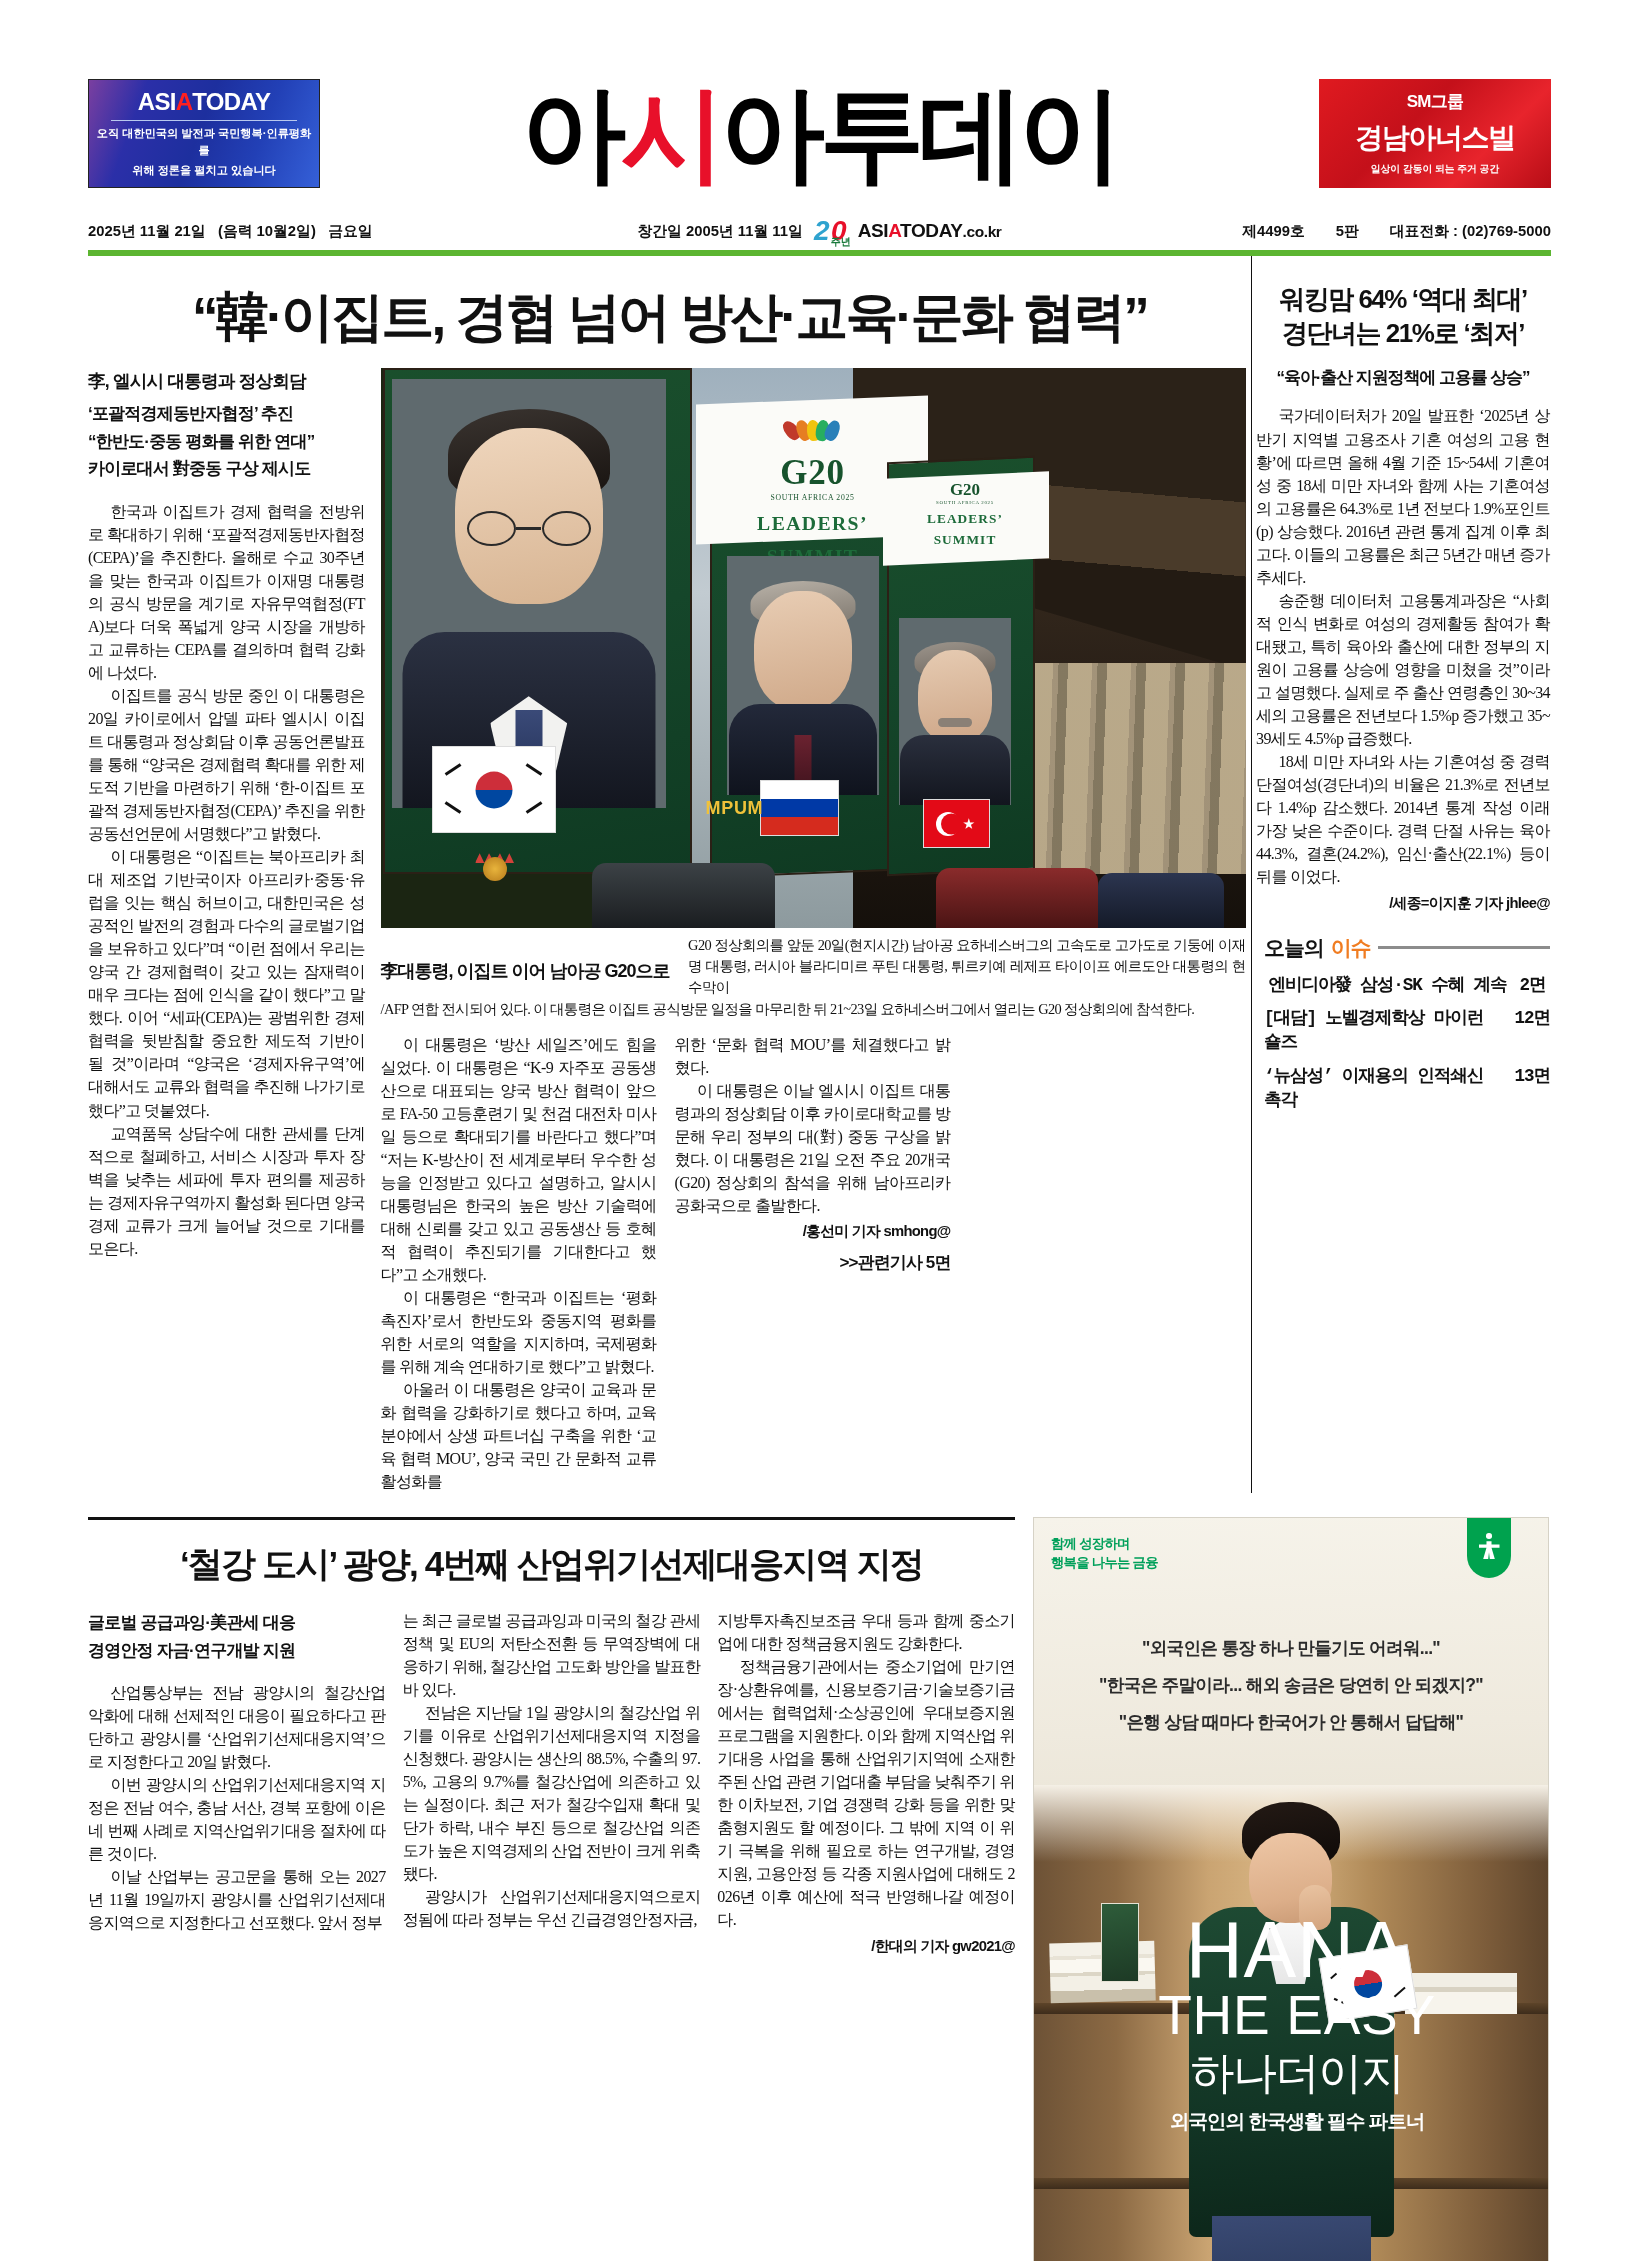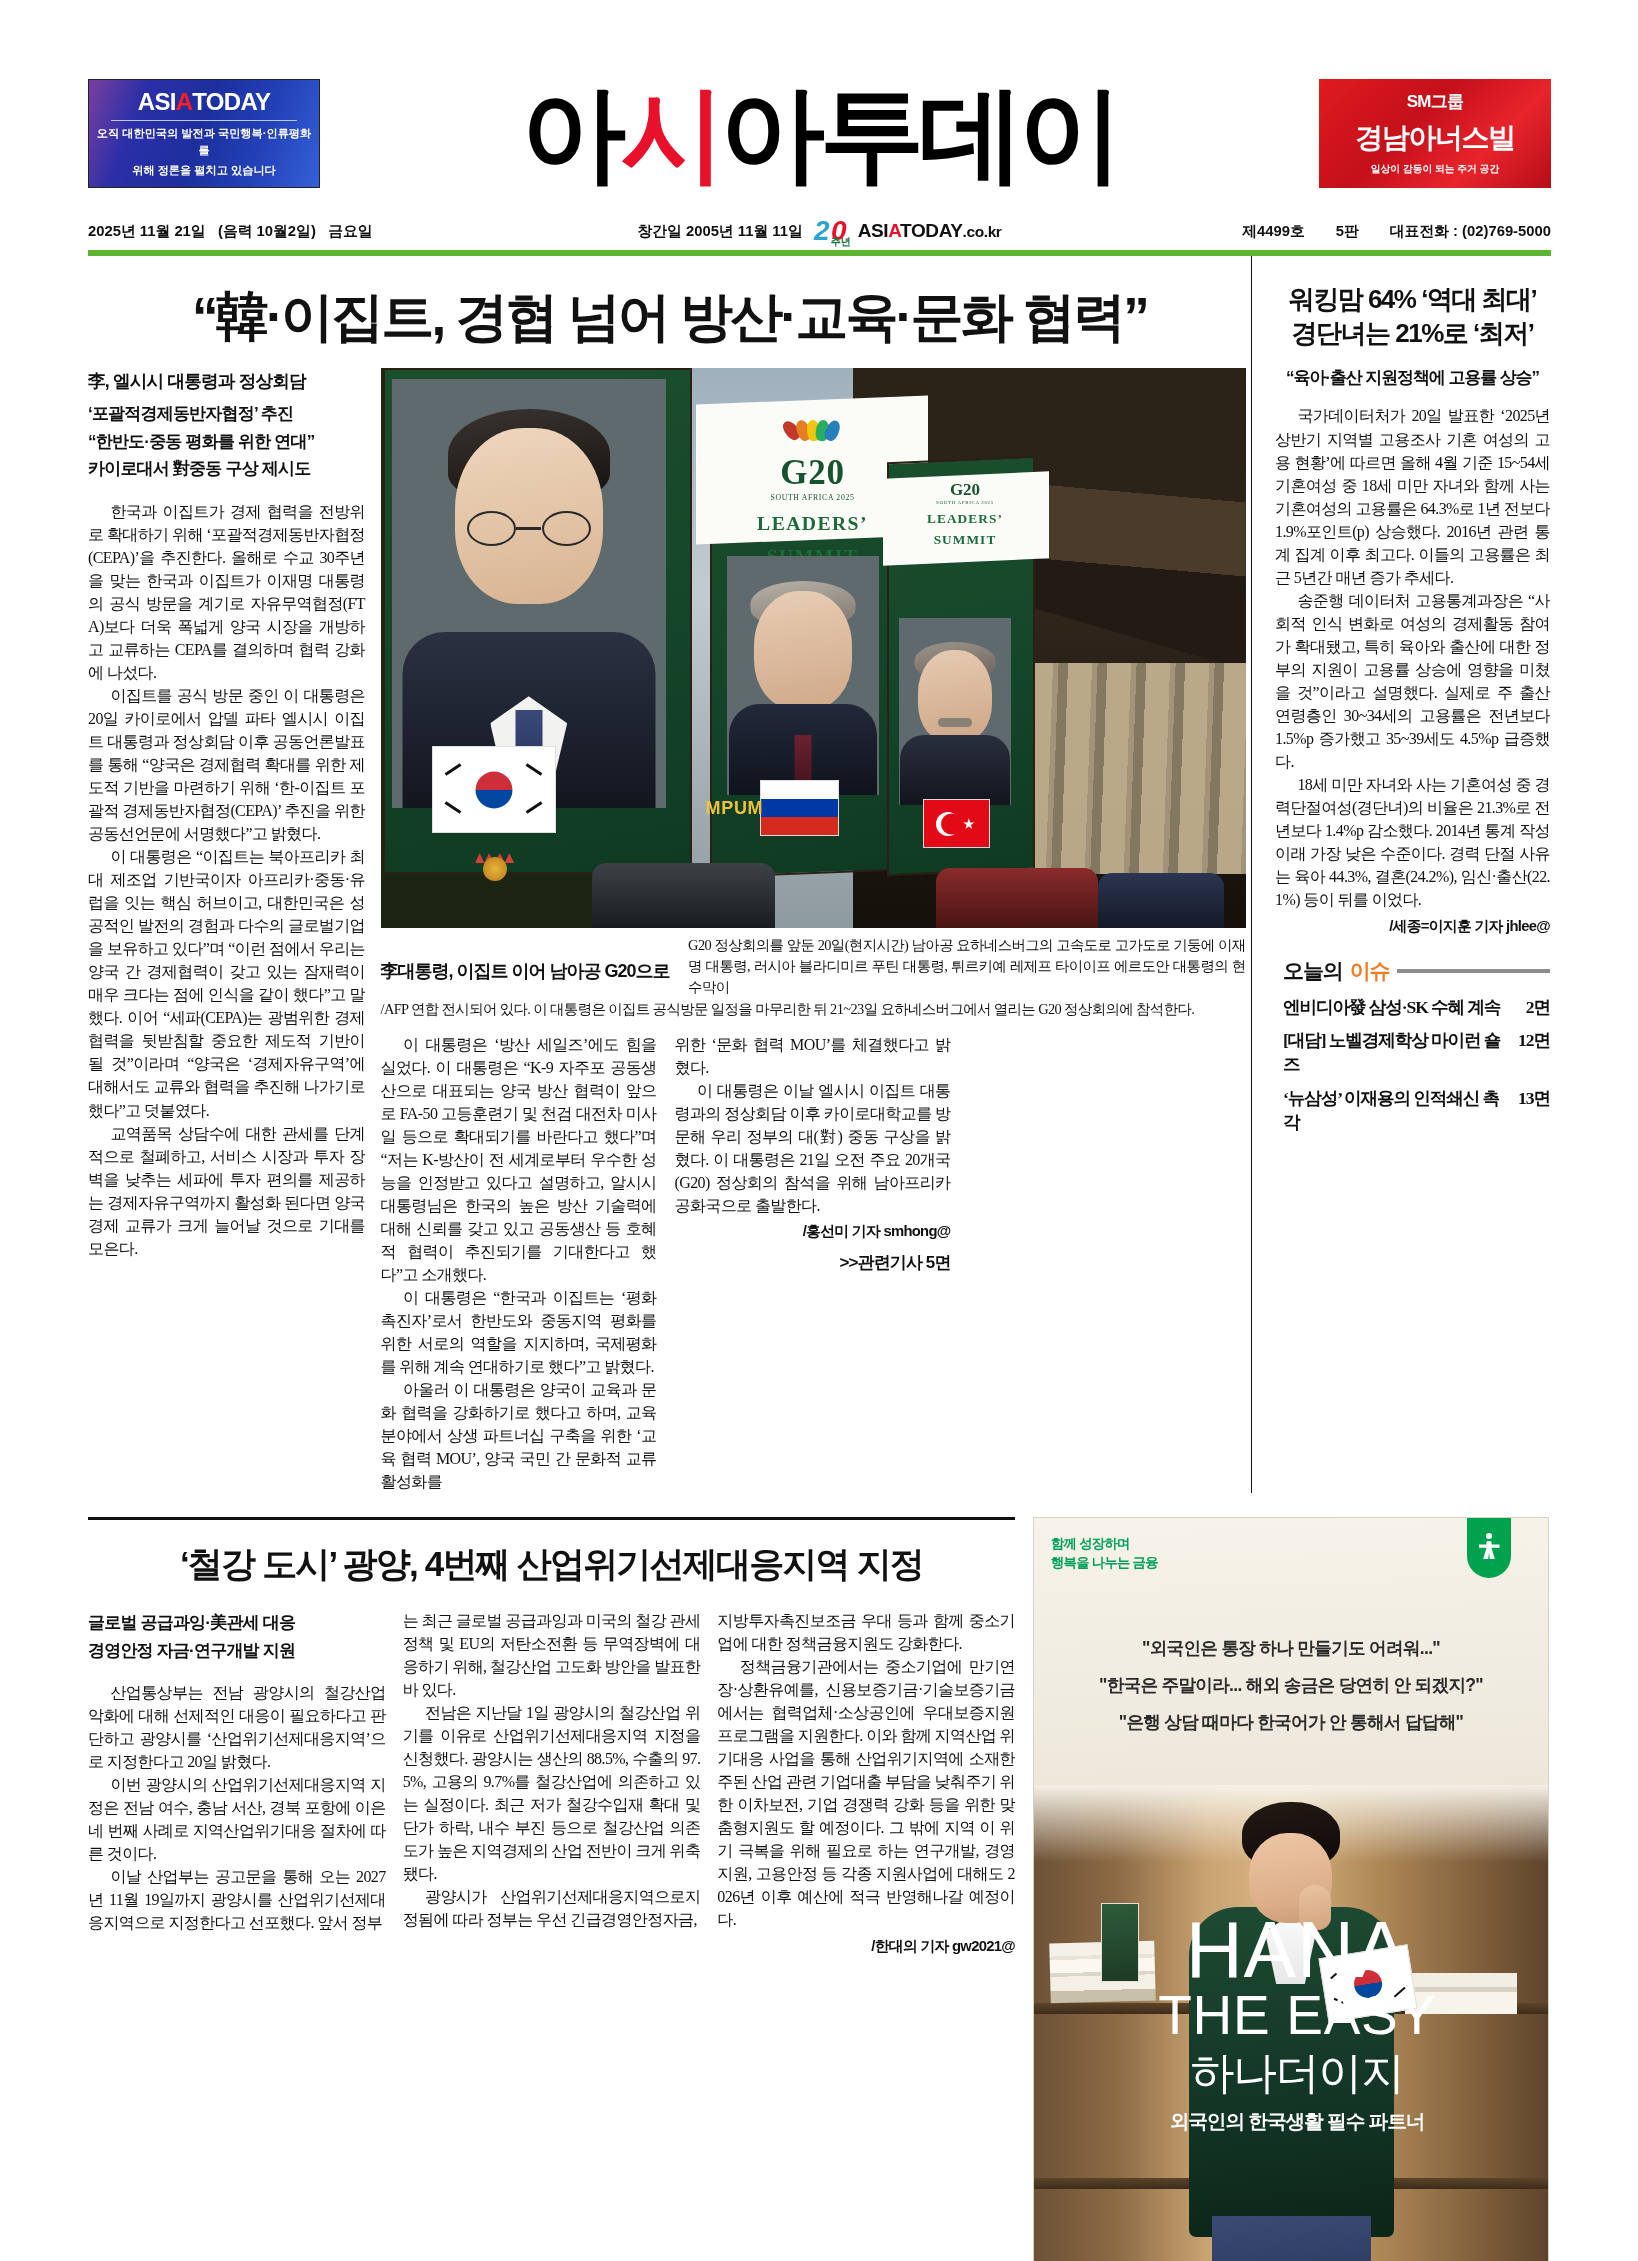--- a/index.html
+++ b/index.html
@@ -87,21 +87,21 @@
   .anniv .n0 { color: #e8102a; font-size: 28px; font-weight: 900; font-style: italic; }
   .anniv .jy { font-size: 10px; color: #1a7a3c; font-weight: 900; position: absolute; bottom: -1.4px; right: -4.2px; }
   .sitename { font-family: "Liberation Sans", sans-serif; font-weight: 900; font-size: 19px; letter-spacing: -0.4px; }
   .sitename .redA { color: #e8102a; }
   .sitename .small { font-size: 15.5px; font-weight: 700; }
   .greenrule { margin: 1.4px 88px 0 88px; height: 6.3px; background: #5cb531; }
 
   
   .lead-wrap { margin: 0 88px; display: flex; }
   .lead-left { width: 1163px; }
-  .lead-right { width: 299px; padding-left: 23px; border-left: 1.4px solid #111; }
+  .lead-right { width: 299px; padding-left: 4px; border-left: 1.4px solid #111; }
 
   .lead-headline {
     font-family: "Liberation Sans", sans-serif;
     font-weight: 900;
     font-size: 53px;
     letter-spacing: -2.8px;
     text-align: center;
     line-height: 1.25;
     padding: 28px 0 18px 0;
     white-space: nowrap;
@@ -168,22 +168,22 @@
   }
   .today-box { margin-top: 21px; margin-left: 8px; }
   .today-title {
     font-family: "Liberation Sans", sans-serif;
     font-weight: 900; font-size: 21px; letter-spacing: -1.1px;
     display: flex; align-items: center; gap: 7px;
   }
   .today-title .orange { color: #f07c21; }
   .today-title .bar { flex: 1; height: 3.5px; background: #8c8c8c; }
   .today-item {
-    display: flex; justify-content: space-between; align-items: baseline;
-    font-family: Liberation Serif, serif;
+    display: flex; justify-content: center; align-items: baseline;
+    font-family: Liberation Mono, monospace;
     font-weight: 700; font-size: 17.6px; letter-spacing: -1.1px;
     margin-top: 9.8px; gap: 13px;
   }
   .today-item .pg { font-weight: 900; white-space: nowrap; }
 
   
   .blk2 { margin: 24px 88px 0 88px; display: flex; }
   .blk2-left { width: 945px; padding-right: 18px; }
   .blk2-right { width: 516px; }
   .rule-top { height: 2.8px; background: #111; margin-bottom: 21px; }

